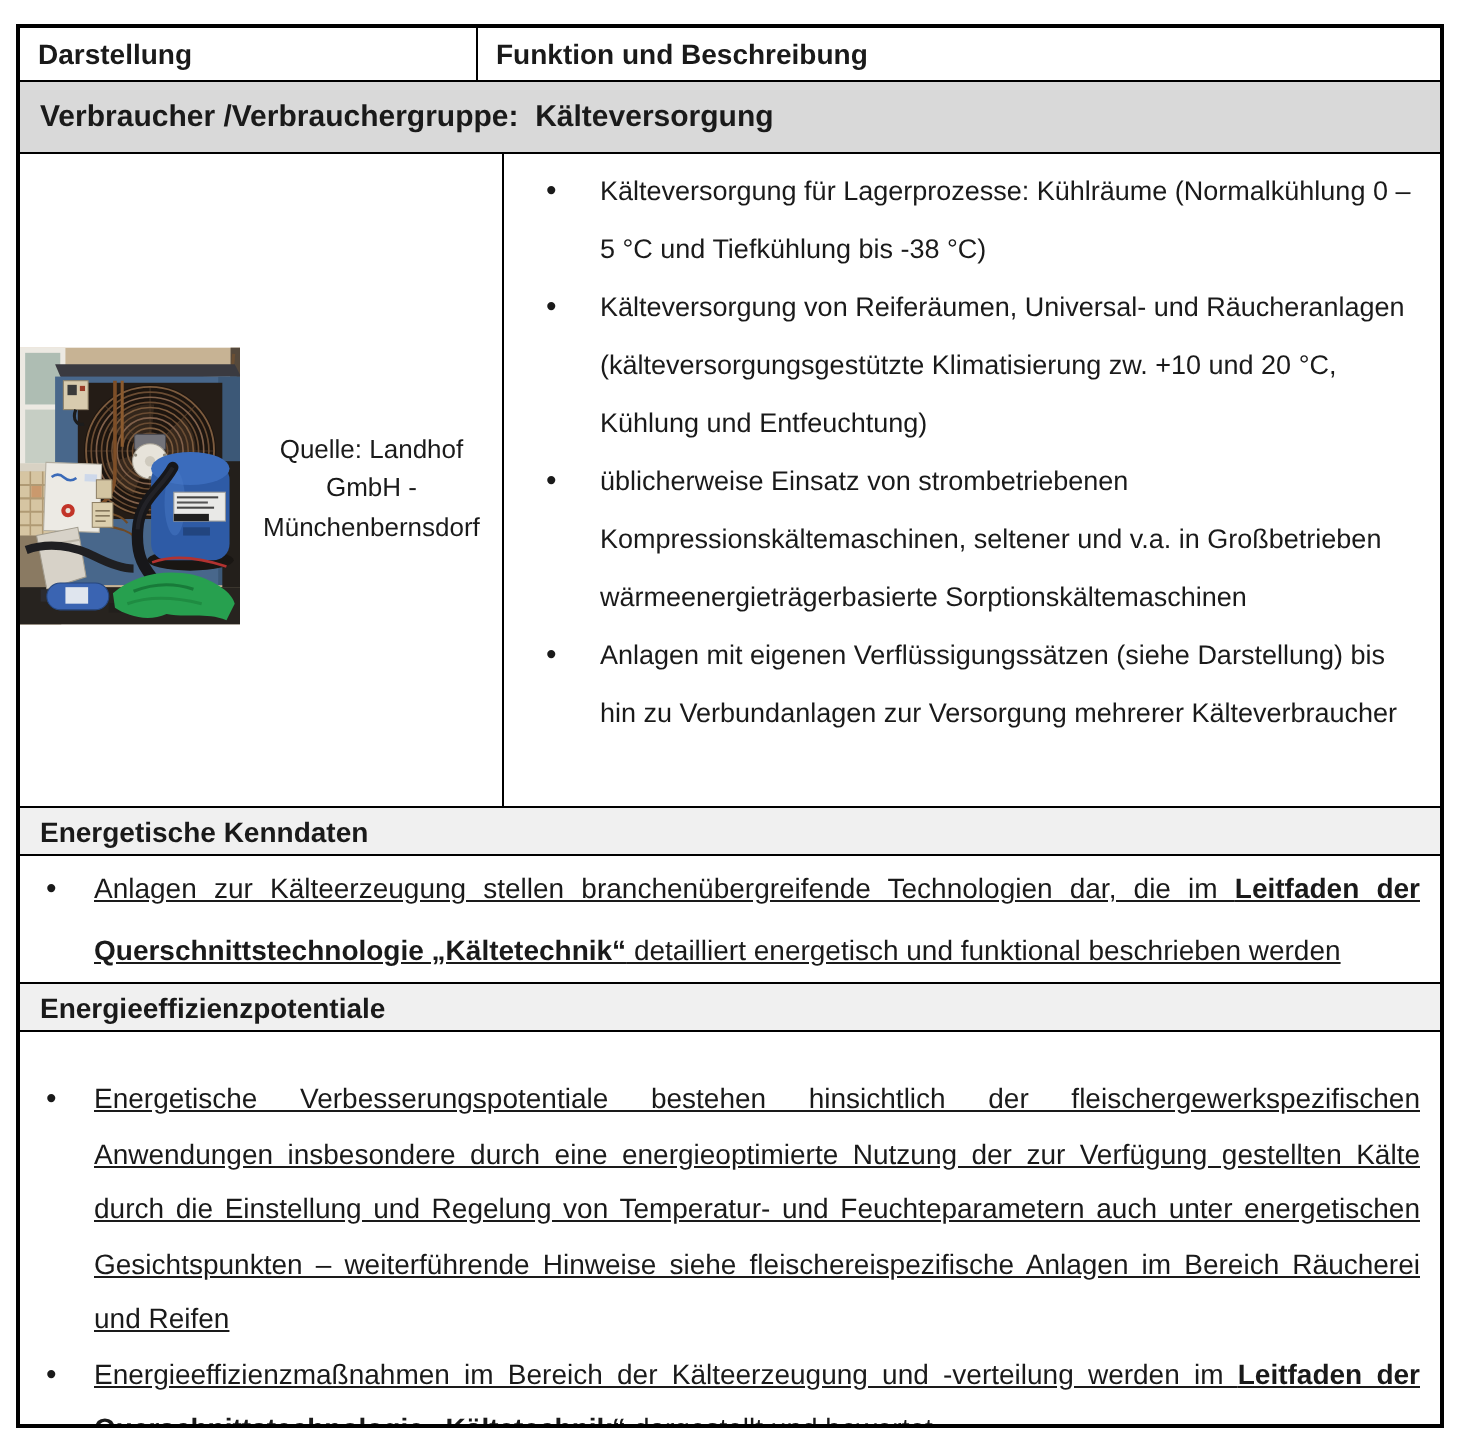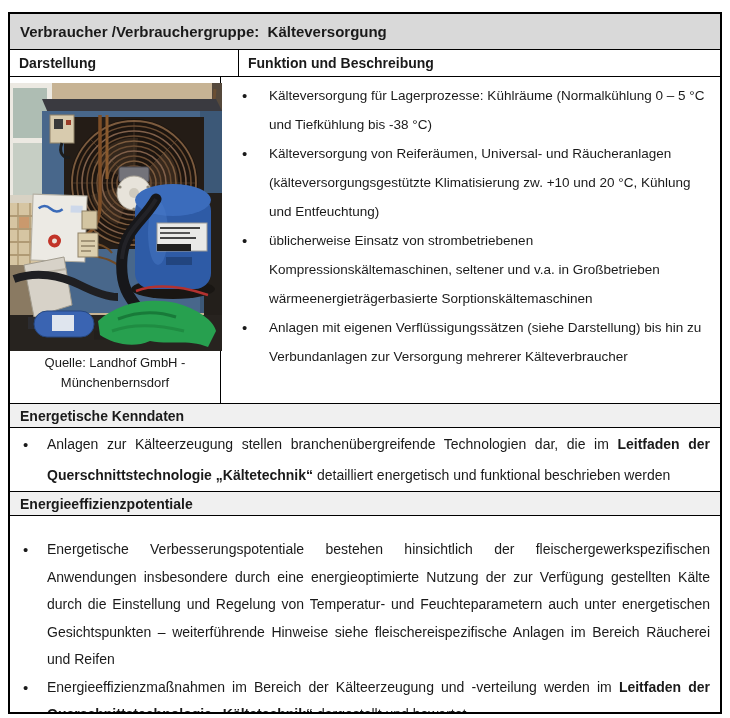--- a/index.html
+++ b/index.html
@@ -9,58 +9,58 @@
         border:2px solid #000;box-sizing:border-box;display:flex;flex-direction:column;
         background:#fff;overflow:hidden;}
   .row{box-sizing:border-box;border-bottom:1px solid #000;flex:0 0 auto;}
   .title-row{height:36px;background:#d9d9d9;display:flex;align-items:center;
         padding:0 10px;font-weight:bold;font-size:15px;white-space:pre-wrap;}
   .colhead-row{height:27px;display:flex;font-weight:bold;font-size:14px;}
   .colhead-left{width:229px;border-right:1px solid #000;box-sizing:border-box;
         display:flex;align-items:center;padding:0 9px;}
   .colhead-right{flex:1;display:flex;align-items:center;padding:0 9px;}
   .body-row{height:327px;display:flex;}
-  .cell-left{width:211px;border-right:1px solid #000;box-sizing:border-box;
-        display:flex;flex-direction:column;align-items:center;padding-top:6px;}
+  .cell-left{width:242px;border-right:1px solid #000;box-sizing:border-box;
+        display:flex;flex-direction:row;align-items:center;padding-top:6px;}
   .photo{width:214px;height:268px;display:block;}
   .caption{font-size:13px;line-height:1.5;text-align:center;max-width:170px;margin-top:2px;}
   .cell-right{flex:1;padding:4px 8px 0 0;overflow:hidden;}
   ul.fb{list-style:none;margin:0;padding:0;font-size:13.5px;line-height:29px;}
   ul.fb li{padding-left:48px;position:relative;}
   ul.fb li::before{content:"\2022";position:absolute;left:21px;font-size:15px;}
   .section-head{height:24px;background:#f0f0f0;display:flex;align-items:center;
         padding:0 10px;font-weight:bold;font-size:14px;}
   .section-body{padding:1px 10px 0 0;font-size:14px;overflow:hidden;}
   .kenn-body{height:64px;}
   .eff-body{flex:1 1 auto;border-bottom:none;margin-top:17px;}
   ul.sb{list-style:none;margin:0;padding:0;text-align:justify;}
-  ul.sb li{padding-left:37px;position:relative;}
+  ul.sb li{padding-left:37px;position:relative;text-decoration:underline;}
   ul.sb li::before{content:"\2022";position:absolute;left:13px;font-size:15px;}
   .kenn-body ul.sb{line-height:31px;}
   .eff-body ul.sb{line-height:27.5px;}
   .eff-body{padding-top:3px;}
   strong{font-weight:bold;}
 </style>
 </head>
 <body>
 
 <div class="page">
   <div class="doc-table">
 
-    <div class="row title-row">
-      <span>Verbraucher /Verbrauchergruppe:  Kälteversorgung</span>
-    </div>
-
     <div class="row colhead-row">
       <div class="colhead-left">
         <span>Darstellung</span>
       </div>
       <div class="colhead-right">
         <span>Funktion und Beschreibung</span>
       </div>
+    </div>
+
+    <div class="row title-row">
+      <span>Verbraucher /Verbrauchergruppe:  Kälteversorgung</span>
     </div>
 
     <div class="row body-row">
       <div class="cell-left">
 
         <svg class="photo" viewBox="0 0 214 268" xmlns="http://www.w3.org/2000/svg">
 
           <rect width="214" height="268" fill="#c7b394"></rect>
 
           <g>

